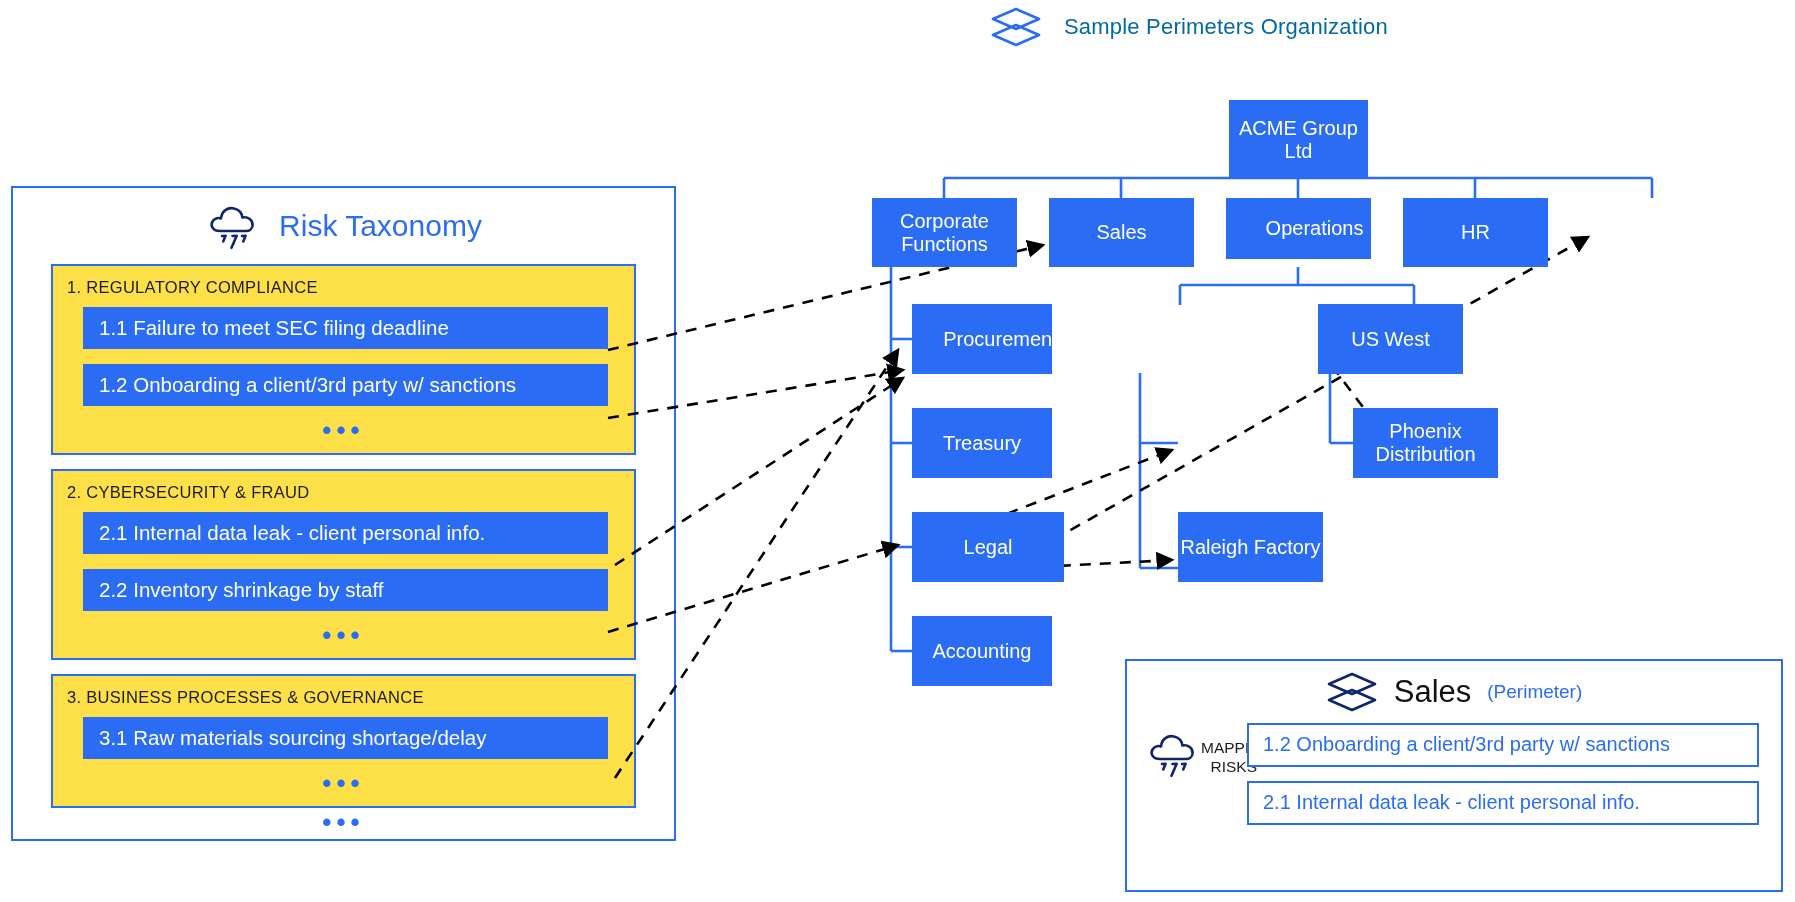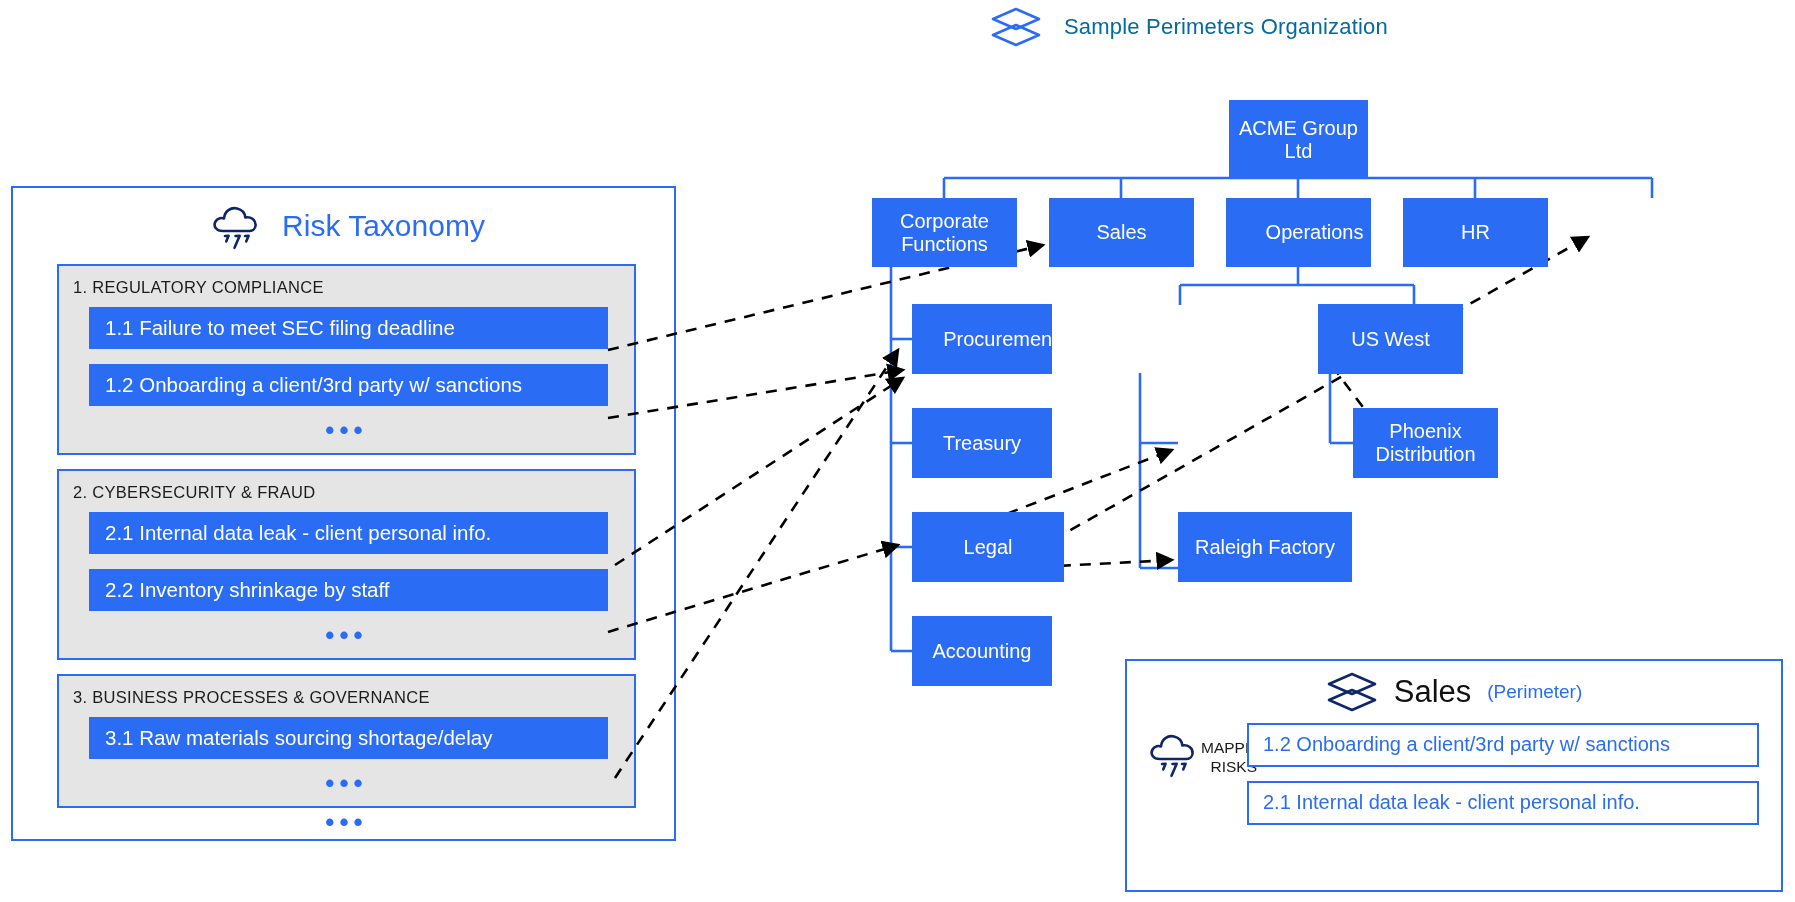--- a/index.html
+++ b/index.html
@@ -10,26 +10,26 @@
     color:#111;
   }
   .abs{position:absolute;box-sizing:border-box;}
 
   
   #header{left:990px;top:6px;display:flex;align-items:center;gap:22px;}
   #header .title{font-size:22px;color:#0369a1;letter-spacing:.2px;white-space:nowrap;}
   .layers-ico{width:52px;height:42px;display:block;}
 
   
-  #taxonomy{left:11px;top:186px;width:665px;height:655px;border:2.5px solid #2a6df4;background:#fff;padding-left:6px;}
+  #taxonomy{left:11px;top:186px;width:665px;height:655px;border:2.5px solid #2a6df4;background:#fff;}
   #tax-head{display:flex;align-items:center;justify-content:center;gap:18px;height:76px;}
   #tax-head .tax-title{font-size:30px;color:#2a6df4;}
   .cloud-ico{width:56px;height:54px;display:block;}
 
-  .cat{margin:0 38px 14px 38px;border:2px solid #2a6df4;background:#e5e5e5;padding:10px 0 6px 0;}
+  .cat{margin:0 38px 14px 38px;border:2px solid #2a6df4;background:#fde047;padding:10px 0 6px 0;}
   .cat-label{font-size:16.5px;letter-spacing:.3px;color:#1b1b1b;padding:2px 0 10px 14px;}
   .risk{background:#2a6df4;color:#fff;font-size:20.5px;height:42px;line-height:42px;
         margin:0 26px 15px 30px;padding-left:16px;white-space:nowrap;overflow:hidden;}
   .dots{text-align:center;color:#2a6df4;font-size:26px;line-height:14px;letter-spacing:5px;
         padding:2px 0 10px 0;font-weight:bold;}
   .dots-outer{text-align:center;color:#2a6df4;font-size:26px;line-height:16px;letter-spacing:5px;font-weight:bold;}
 
   
   #org{left:0;top:0;width:1795px;height:902px;pointer-events:none;}
   .node{position:absolute;background:#2a6df4;color:#fff;display:flex;align-items:center;
@@ -143,31 +143,31 @@
     <path d="M1053 540 L1588 237"></path>
     <path d="M1320 350 L1390 443"></path>
   </g>
 </svg>
 
 <div class="abs" style="left:0;top:0;width:1795px;height:902px;">
   <div class="node" style="left:1229px;top:100px;width:139px;height:79px;">ACME Group Ltd</div>
 
   <div class="node" style="left:872px;top:198px;width:145px;height:69px;">Corporate Functions</div>
   <div class="node" style="left:1049px;top:198px;width:145px;height:69px;">Sales</div>
-  <div class="node" style="left:1226px;top:198px;width:145px;height:69px;padding-left:32px;">Operations</div>
+  <div class="node" style="left:1226px;top:198px;width:145px;height:61px;padding-left:32px;">Operations</div>
   <div class="node" style="left:1403px;top:198px;width:145px;height:69px;">HR</div>
 
   <div class="node" style="left:912px;top:304px;width:140px;height:70px;padding-left:37px;">Procurement</div>
   <div class="node" style="left:912px;top:408px;width:140px;height:70px;">Treasury</div>
   <div class="node" style="left:912px;top:512px;width:152px;height:70px;">Legal</div>
   <div class="node" style="left:912px;top:616px;width:140px;height:70px;">Accounting</div>
 
   <div class="node" style="left:1318px;top:304px;width:145px;height:70px;">US West</div>
 
-  <div class="node" style="left:1178px;top:512px;width:174px;height:70px;">Raleigh Factory</div>
+  <div class="node" style="left:1178px;top:512px;width:145px;height:70px;">Raleigh Factory</div>
   <div class="node" style="left:1353px;top:408px;width:145px;height:70px;">Phoenix Distribution</div>
 </div>
 
 <div class="abs" id="perimeter">
   <div class="p-head">
     <span>
       <svg class="layers-ico" viewBox="0 0 52 42" fill="none" stroke="#10266b" stroke-width="2.6" stroke-linejoin="round">
         <polygon points="26,3 49,13 26,23 3,13"></polygon>
         <polygon points="26,19 49,29 26,39 3,29"></polygon>
       </svg>

